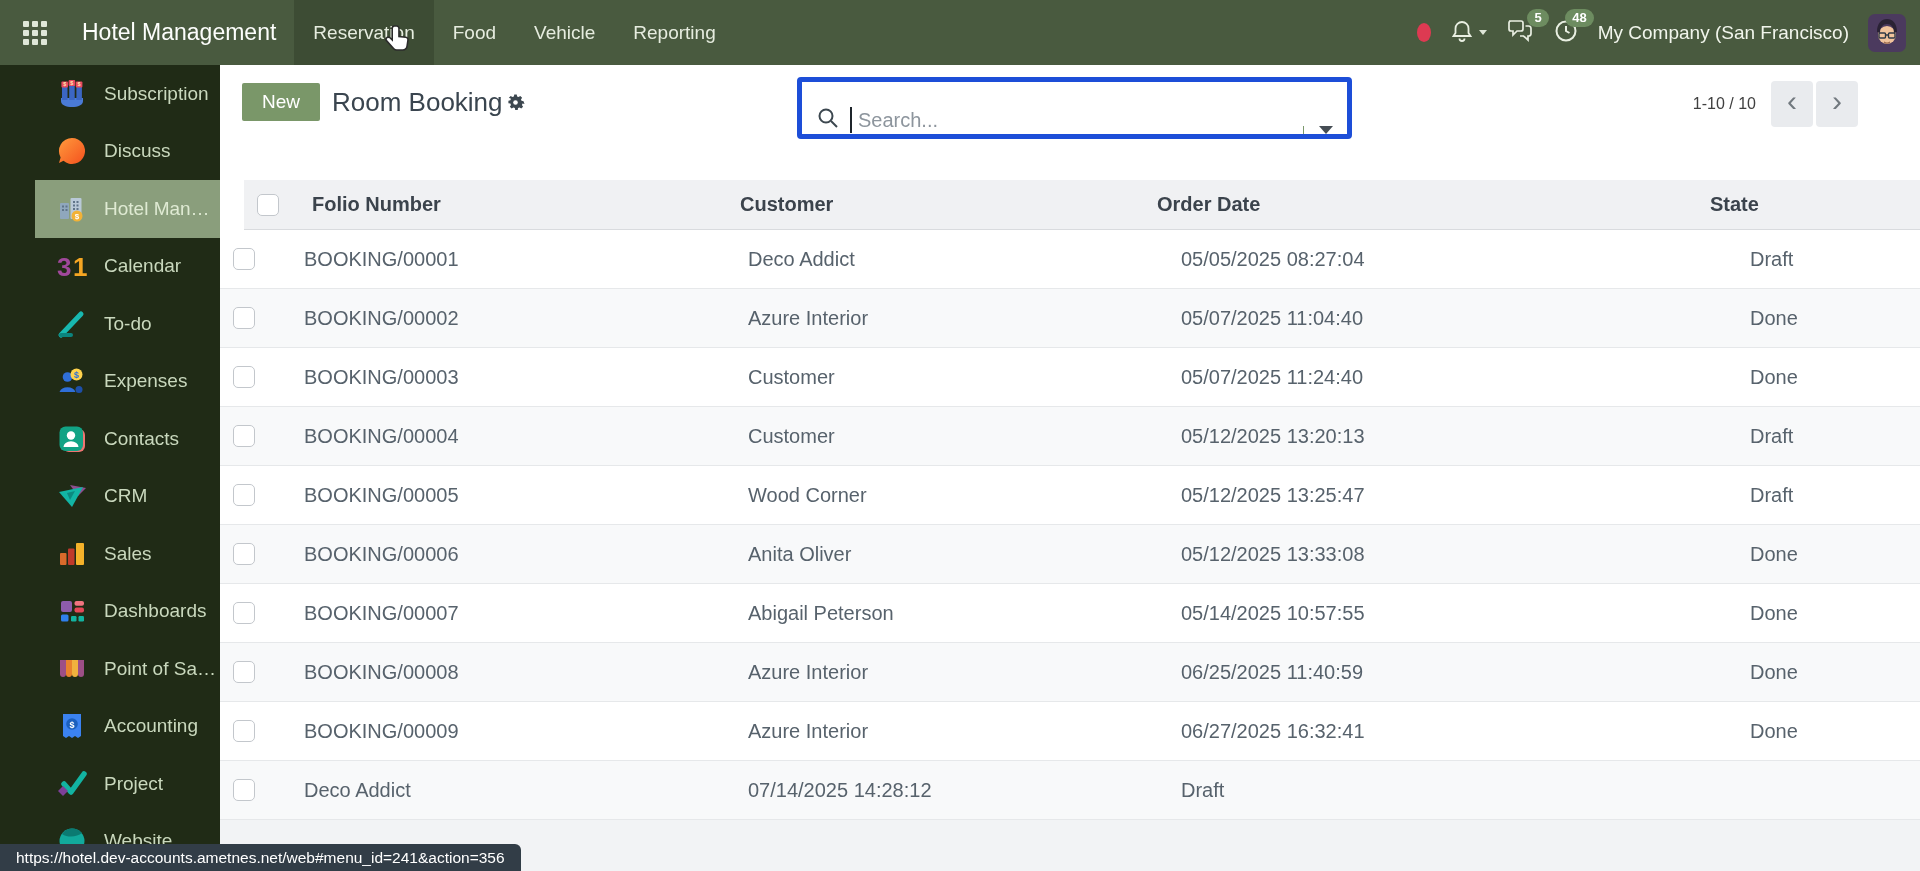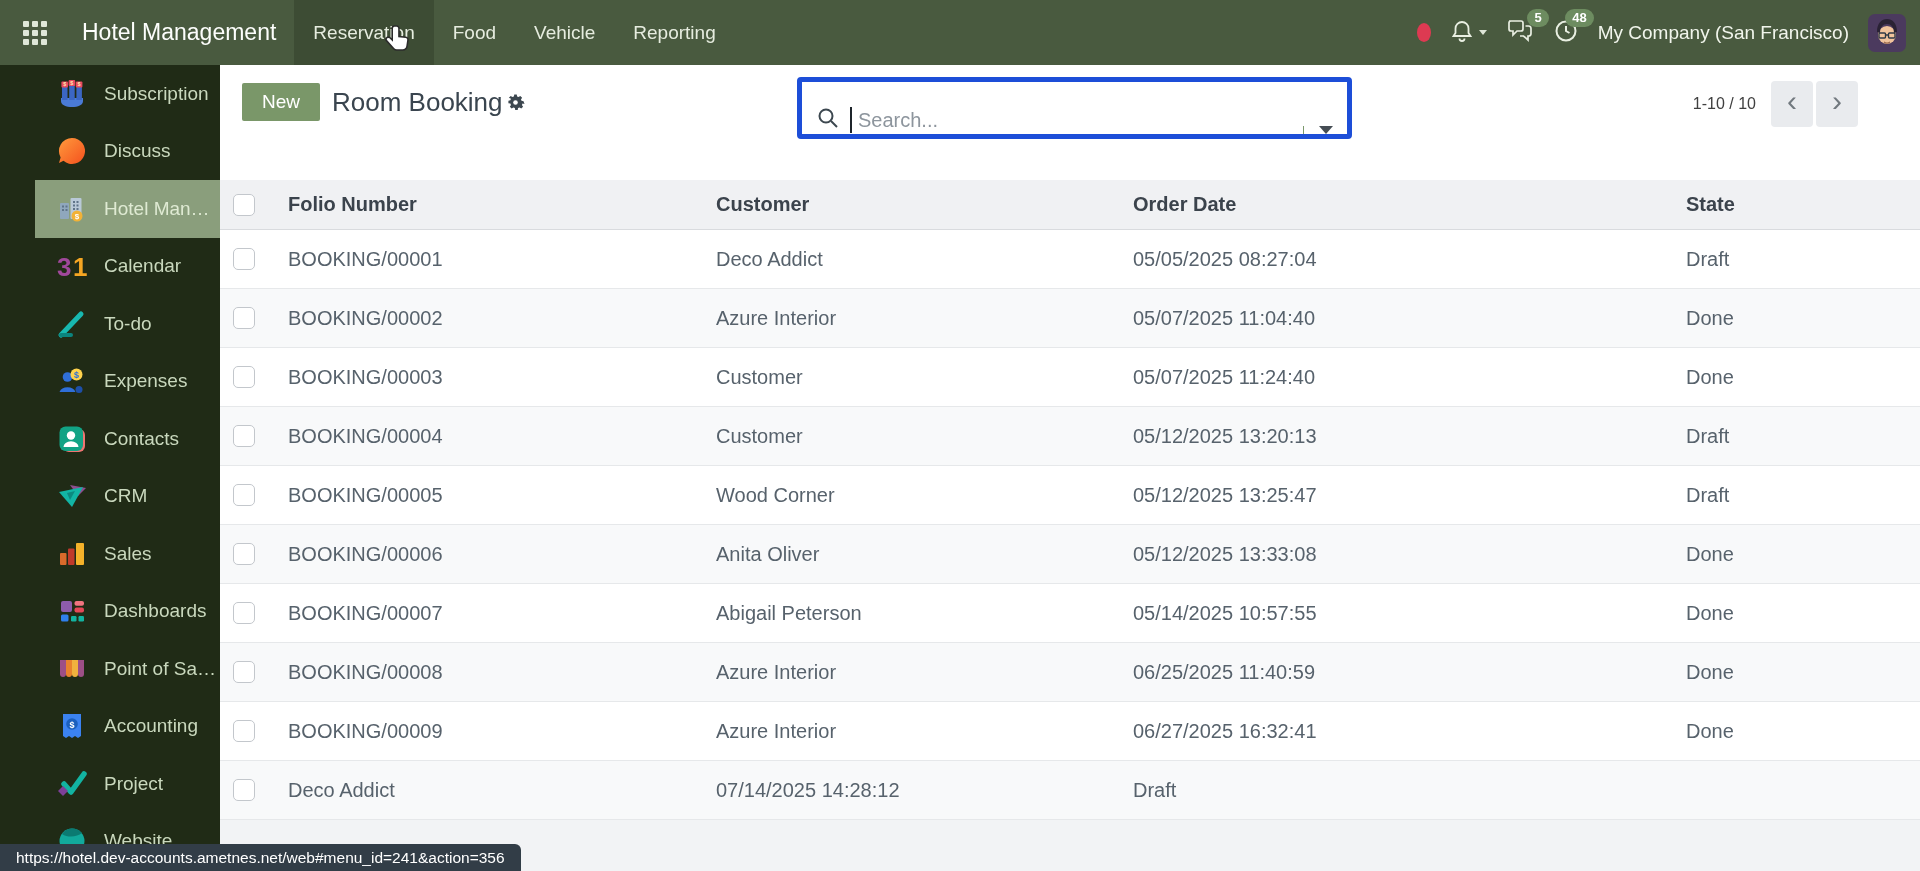--- a/index.html
+++ b/index.html
@@ -55,23 +55,23 @@
   .pager{position:absolute;right:62px;top:16px;display:flex;align-items:center;gap:15px;}
   .pager-label{font-size:16px;color:#404040;white-space:nowrap;}
   .pager-btns{display:flex;gap:3px;}
   .pg-btn{width:42px;height:46px;background:#e9ebee;border:none;border-radius:4px;display:flex;
     align-items:center;justify-content:center;cursor:pointer;}
   .chev{font-size:30px;color:#72797f;line-height:1;transform:translateY(-3px);}
 
   
   .grid{display:grid;grid-template-columns:48px 428px 417px 553px 1fr;align-items:center;}
   .thead{height:50px;background:#f0f1f3;border-bottom:1px solid #d9dbde;
-    font-weight:700;font-size:20px;color:#3b434c;box-sizing:border-box;}
+    font-weight:700;font-size:20px;color:#3b434c;box-sizing:border-box;margin-left:24px;}
   .trow{height:59px;border-bottom:1px solid #e6e8ea;font-size:20px;color:#57626c;background:#fff;
-    box-sizing:border-box;cursor:pointer;}
+    box-sizing:border-box;cursor:pointer;gap:16px;}
   .trow.even{background:#f8f9fa;}
   .cell{padding-left:20px;white-space:nowrap;overflow:hidden;text-overflow:ellipsis;}
   .cb-cell{padding-left:0;display:flex;justify-content:center;}
   .cb{width:20px;height:20px;border:1px solid #c3c7cc;border-radius:5px;background:#fff;display:inline-block;cursor:pointer;}
   .table-filler{height:74px;background:#f2f3f5;}
 
   
   .statusbar{position:absolute;left:0;bottom:0;height:27px;background:#323d47;color:#fff;
     display:flex;align-items:center;padding:0 16px;font-size:15.5px;border-top-right-radius:6px;z-index:9;white-space:nowrap;}
 

